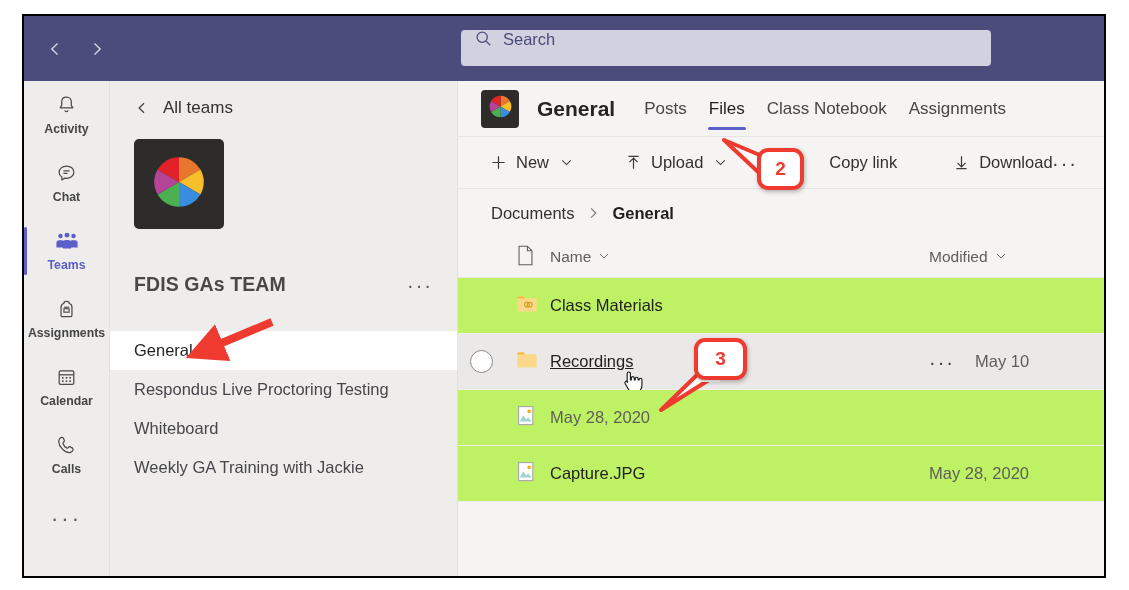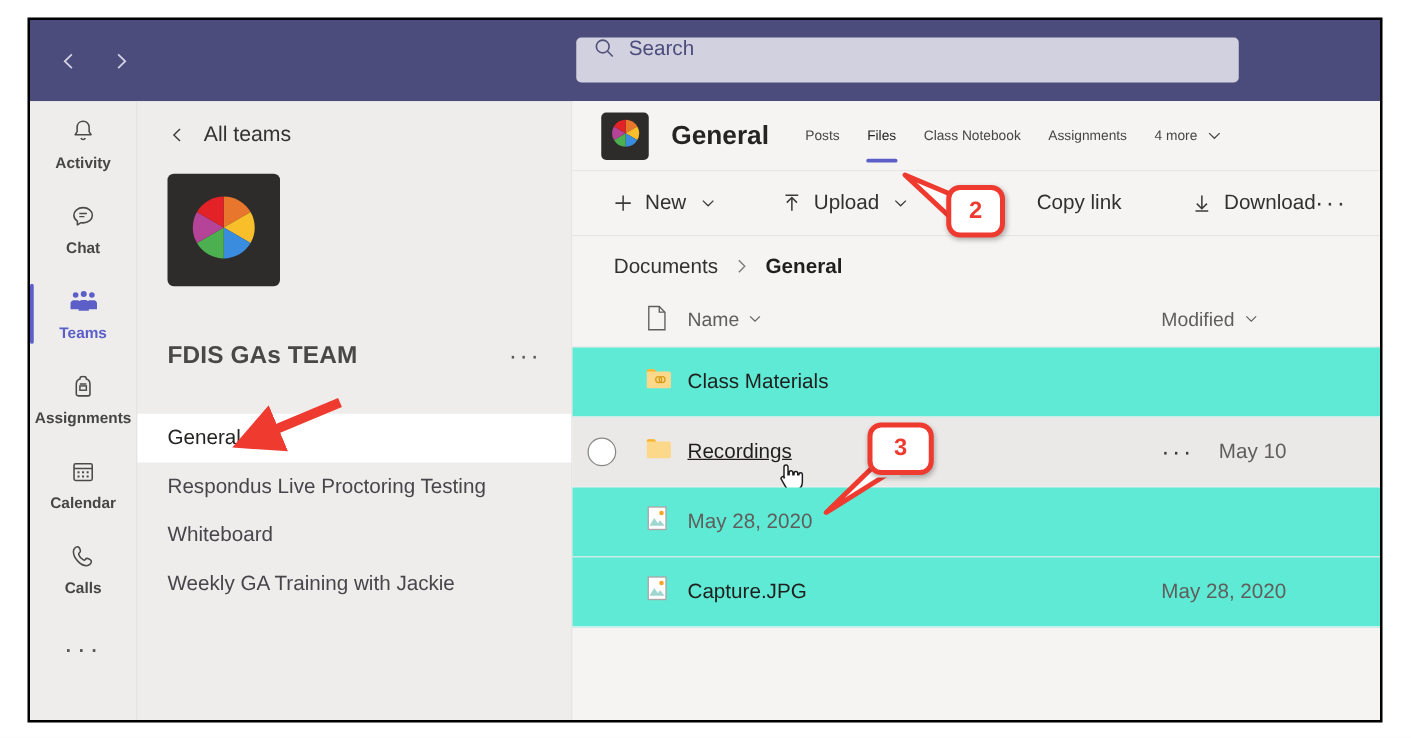--- a/index.html
+++ b/index.html
@@ -220,21 +220,21 @@
     align-items: center;
     margin-left: 18px;
     height: 100%;
   }
   .tab {
     position: relative;
     height: 100%;
     display: flex;
     align-items: center;
     padding: 0 11px;
-    font-size: 11px;
+    font-size: 17px;
     color: #484644;
     cursor: pointer;
     white-space: nowrap;
   }
   .tab.active {
     color: #252423;
     font-weight: normal;
   }
   .tab.active::after {
     content: "";
@@ -311,21 +311,21 @@
     cursor: pointer;
   }
 
   .file-row {
     height: 55px;
     display: flex;
     align-items: center;
     border-bottom: 1px solid #efeeed;
     font-size: 16.5px;
     color: #201f1e;
-    background: #5eead4;
+    background: #bef264;
     cursor: pointer;
     position: relative;
   }
   .file-row.hover { background: #ebe9e7; }
   .file-name { display: inline-flex; align-items: center; }
   .file-row.hover .file-name { text-decoration: underline; }
   .sel-circle {
     width: 21px; height: 21px;
     border: 1.6px solid #8a8886;
     border-radius: 50%;
@@ -553,28 +553,20 @@
           </div>
           <div class="tab active">
             <span>Files</span>
           </div>
           <div class="tab">
             <span>Class Notebook</span>
           </div>
           <div class="tab">
             <span>Assignments</span>
           </div>
-          <div class="tab">
-            <span>4 more</span>
-            <span class="chev">
-              <svg width="13" height="13" viewBox="0 0 16 16" aria-hidden="true">
-                <path d="M2.8 5.5 L8 10.6 L13.2 5.5" fill="none" stroke="currentColor" stroke-width="1.25"></path>
-              </svg>
-            </span>
-          </div>
         </div>
       </div>
 
       <div class="cmdbar">
 
         <div class="cmd">
           <span class="cmd-ico">
             <svg width="17" height="17" viewBox="0 0 18 18" aria-hidden="true">
               <path d="M9 2.5 V15.5 M2.5 9 H15.5" stroke="currentColor" stroke-width="1.3"></path>
             </svg>

